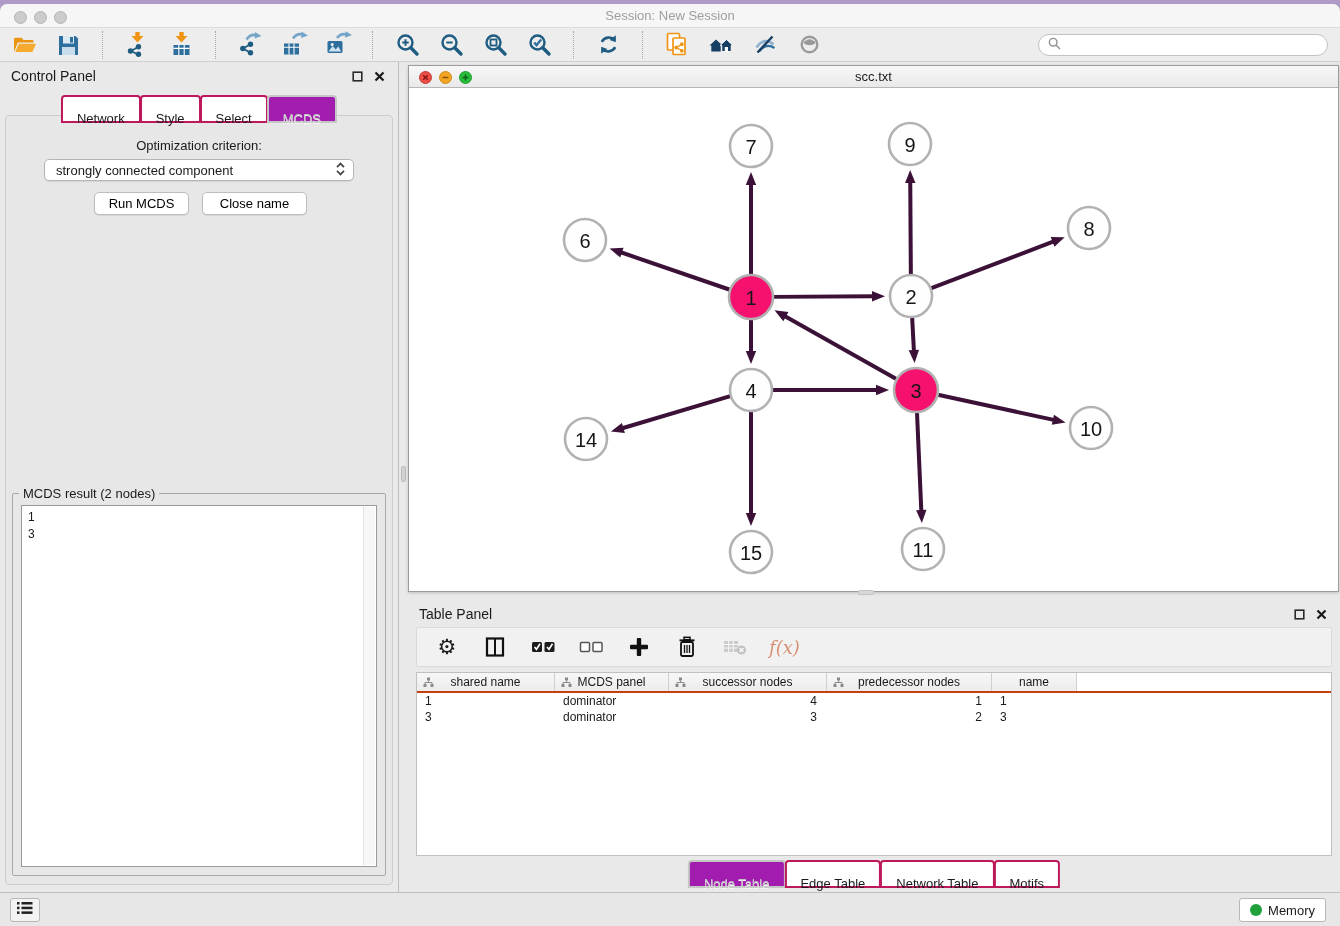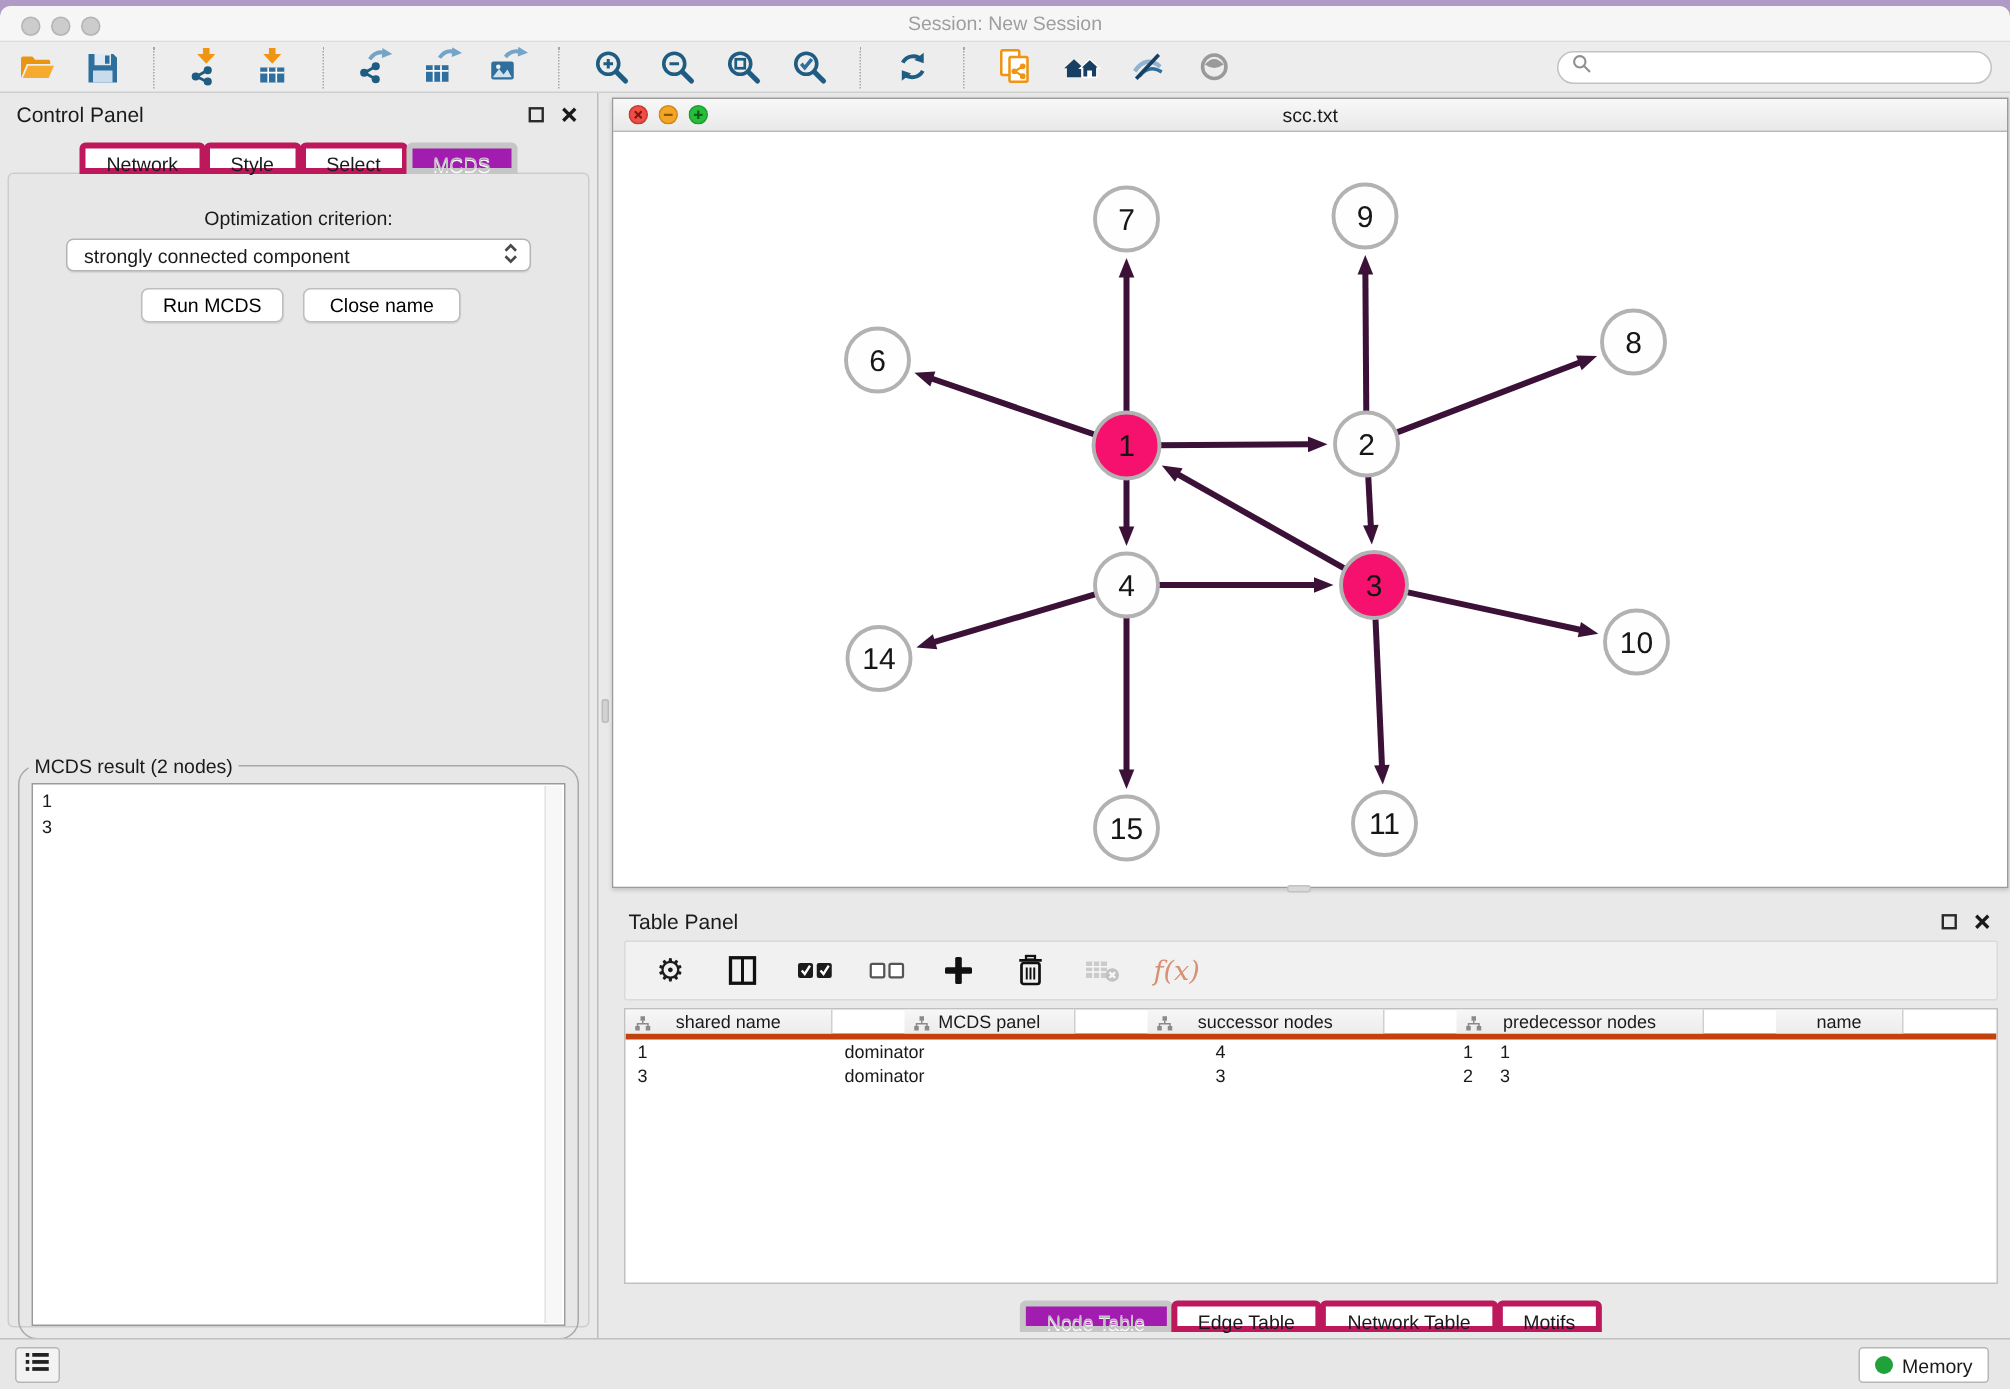--- a/index.html
+++ b/index.html
@@ -21,31 +21,31 @@
   .tb-sep { width:1px; height:28px; border-left:1px dotted #a6a6a6; margin:0 4px; }
   #quick-search { position:absolute; right:12px; top:6px; width:290px; height:22px; background:#fff; border:1px solid #c2c2c2; border-radius:12px; display:flex; align-items:center; padding:0 9px; gap:6px; }
   #quick-search input { border:none; outline:none; flex:1; font-size:12px; background:transparent; font-family:inherit; }
 
   
   #control-panel { position:absolute; left:0; top:58px; width:399px; bottom:34px; background:#e9e9e9; border-right:1px solid #bdbdbd; }
   .panel-head { position:absolute; top:0; left:0; right:0; height:28px; display:flex; align-items:center; padding:0 11px; font-size:14px; }
   .panel-head .spacer { flex:1; }
   .mini-btn { width:16px; height:16px; display:flex; align-items:center; justify-content:center; margin-left:6px; cursor:pointer; }
   #cp-tabs { position:absolute; top:33px; left:0; right:0; display:flex; justify-content:center; z-index:3; }
-  .ui-tab { height:21px; line-height:20px; padding:1px 14px; background:#fff; border:4px solid #be185d; border-radius:4px 4px 0 0; font-size:13px; cursor:pointer; white-space:nowrap; }
+  .ui-tab { height:21px; line-height:20px; padding:12px 14px; background:#fff; border:2px solid #be185d; border-radius:4px 4px 0 0; font-size:13px; cursor:pointer; white-space:nowrap; }
   .ui-tab + .ui-tab { margin-left:-1px; }
   .ui-tab.active-disabled { background:#a21caf; color:#c3c3c3; text-shadow:0 1px 0 #fafafa; border-color:#c6c6c6; cursor:default; }
   #cp-content { position:absolute; top:53px; left:5px; right:5px; bottom:7px; background:#e7e7e7; border:1px solid #cdcdcd; border-radius:4px; }
   #opt-label { position:absolute; top:76px; left:0; right:0; text-align:center; font-size:13px; }
   #criterion-select { position:absolute; top:97px; left:44px; width:310px; height:22px; background:#fff; border:1px solid #b5b5b5; border-radius:5px; display:flex; align-items:center; padding:0 6px 0 11px; font-size:13px; cursor:pointer; box-shadow:0 1px 1px rgba(0,0,0,.08); }
   #criterion-select .sel-text { flex:1; }
   .push-btn { position:absolute; top:130px; height:23px; background:#fff; border:1px solid #bdbdbd; border-radius:5px; font-size:13px; font-family:inherit; cursor:pointer; box-shadow:0 1px 1px rgba(0,0,0,.08); }
   #run-mcds-btn { left:94px; width:95px; }
   #close-panel-btn { left:202px; width:105px; }
-  #mcds-fieldset { position:absolute; left:12px; top:431px; width:374px; height:383px; border:1px solid #a9a9a9; border-radius:13px;margin-top:17px; }
+  #mcds-fieldset { position:absolute; left:12px; top:431px; width:374px; height:383px; border:1px solid #a9a9a9; border-radius:2px; }
   #mcds-legend { position:absolute; top:-8px; left:6px; background:#e7e7e7; padding:0 4px; font-size:13px; }
   #mcds-result-box { position:absolute; left:8px; right:8px; top:11px; bottom:8px; background:#fff; border:1px solid #9a9a9a; }
   #mcds-result-text { position:absolute; inset:0 14px 0 0; padding:3px 6px; font-size:12px; line-height:17px; overflow:hidden; }
   #mcds-scroll { position:absolute; right:1px; top:1px; bottom:1px; width:12px; background:#f7f7f7; border-left:1px solid #e2e2e2; }
 
   
   #v-splitter { position:absolute; left:399px; top:58px; width:9px; bottom:34px; }
   #v-splitter .grip { position:absolute; left:2px; top:404px; width:5px; height:16px; background:#d2d2d2; border:1px solid #bbb; border-radius:2px; }
   #h-splitter-grip { position:absolute; left:858px; top:586px; width:16px; height:5px; background:#d8d8d8; border:1px solid #c2c2c2; border-radius:2px; }
 
@@ -55,21 +55,21 @@
   #net-title { position:absolute; left:0; right:0; top:0; height:22px; line-height:22px; text-align:center; font-size:13px; }
   .tlight { position:absolute; top:4px; width:13px; height:13px; cursor:pointer; }
   #net-canvas { position:absolute; top:22px; left:0; right:0; bottom:0; background:#fff; }
   #graph-svg { width:100%; height:100%; }
 
   
   #table-panel { position:absolute; left:408px; top:596px; right:0; bottom:34px; background:#e9e9e9; }
   #tp-toolbar { position:absolute; top:27px; left:8px; right:8px; height:40px; background:#f1f1f1; border:1px solid #dadada; border-radius:2px; display:flex; align-items:center; padding:0 0 0 16px; gap:20px; }
   .fx { font-family:"DejaVu Serif",serif; font-style:italic; color:#c2410c; font-size:18px; }
   #node-table { position:absolute; top:72px; left:8px; right:8px; height:184px; background:#fff; border:1px solid #c0c0c0; overflow:hidden; }
-  #table-header { display:flex; height:20px; border-bottom:4px solid #c2410c;gap:48px; }
+  #table-header { display:flex; height:20px; border-bottom:2px solid #c2410c; }
   .th-cell { position:relative; background:linear-gradient(#f7f7f7,#ececec); border-right:1px solid #cfcfcf; display:flex; align-items:center; justify-content:center; font-size:12px; gap:4px; }
   .th-cell .tree-ic { position:absolute; left:6px; top:4px; }
   .tr-row { display:flex; height:16px; font-size:12px; align-items:center; }
   .td-cell { overflow:hidden; white-space:nowrap; }
   .td-left { text-align:left; padding-left:8px; }
   .td-right { text-align:right; padding-right:10px; }
   #tp-tabs { position:absolute; bottom:4px; left:50%; transform:translateX(-50%); display:flex; }
 
   
   #status-bar { position:absolute; left:0; right:0; bottom:0; height:34px; background:#e7e7e7; border-top:1px solid #c0c0c0; }

